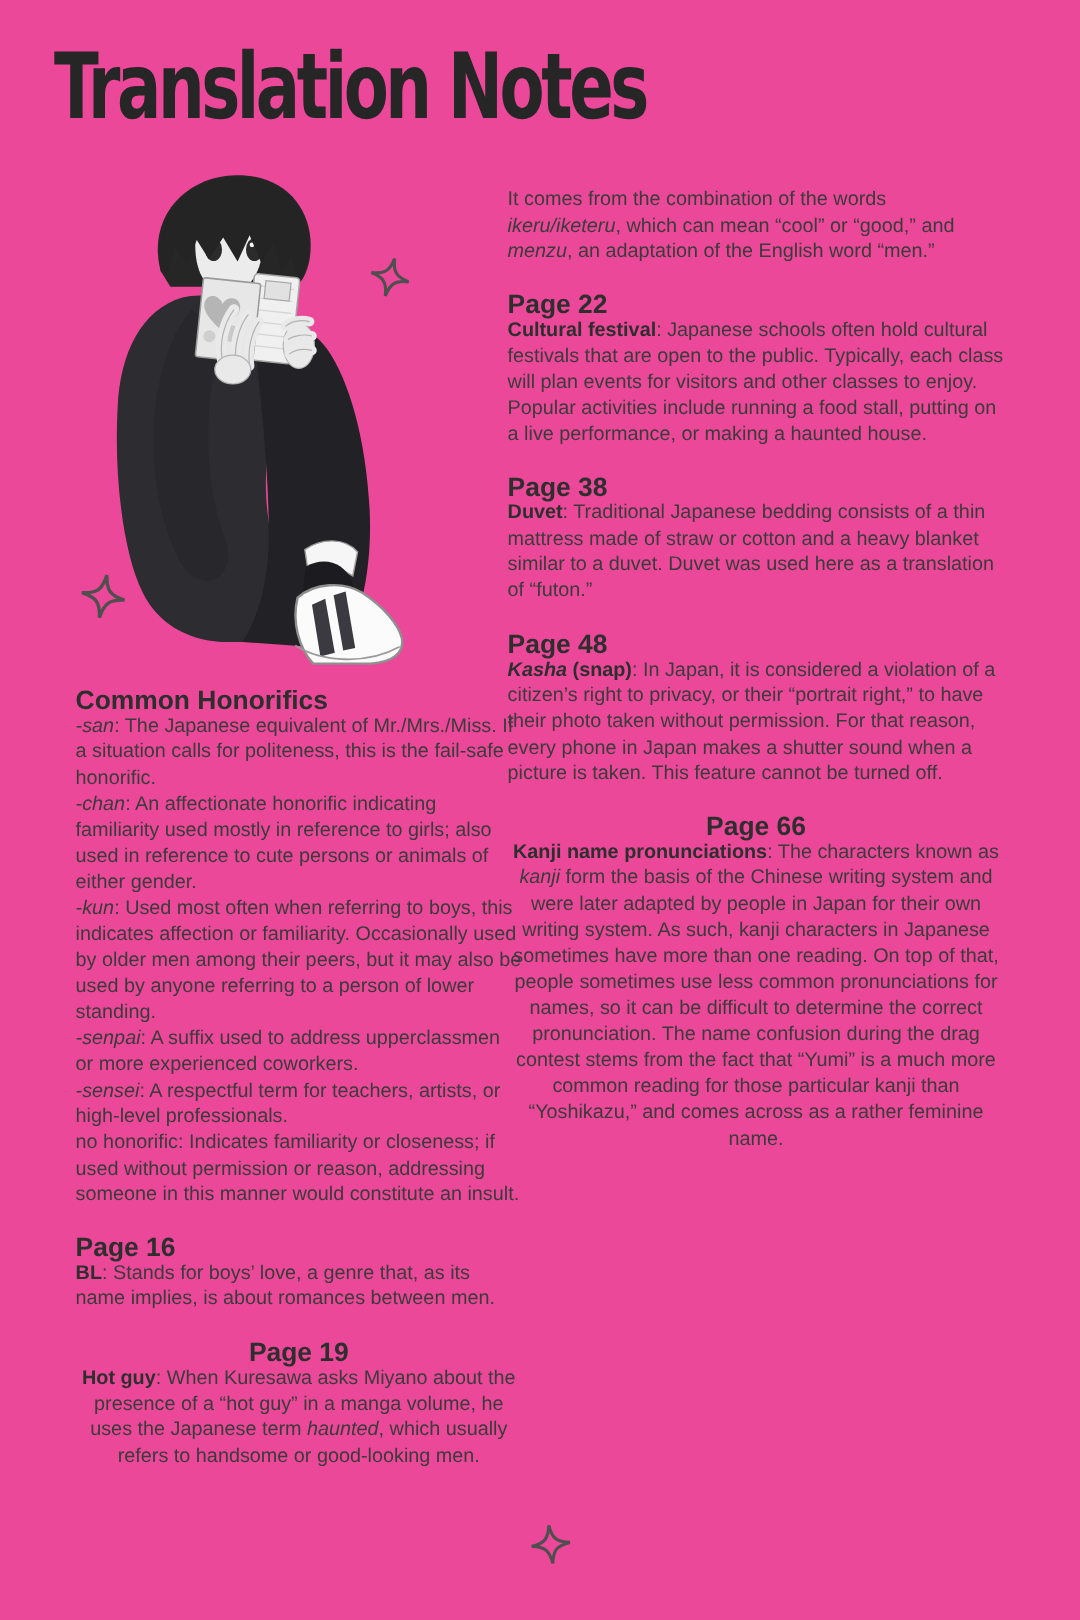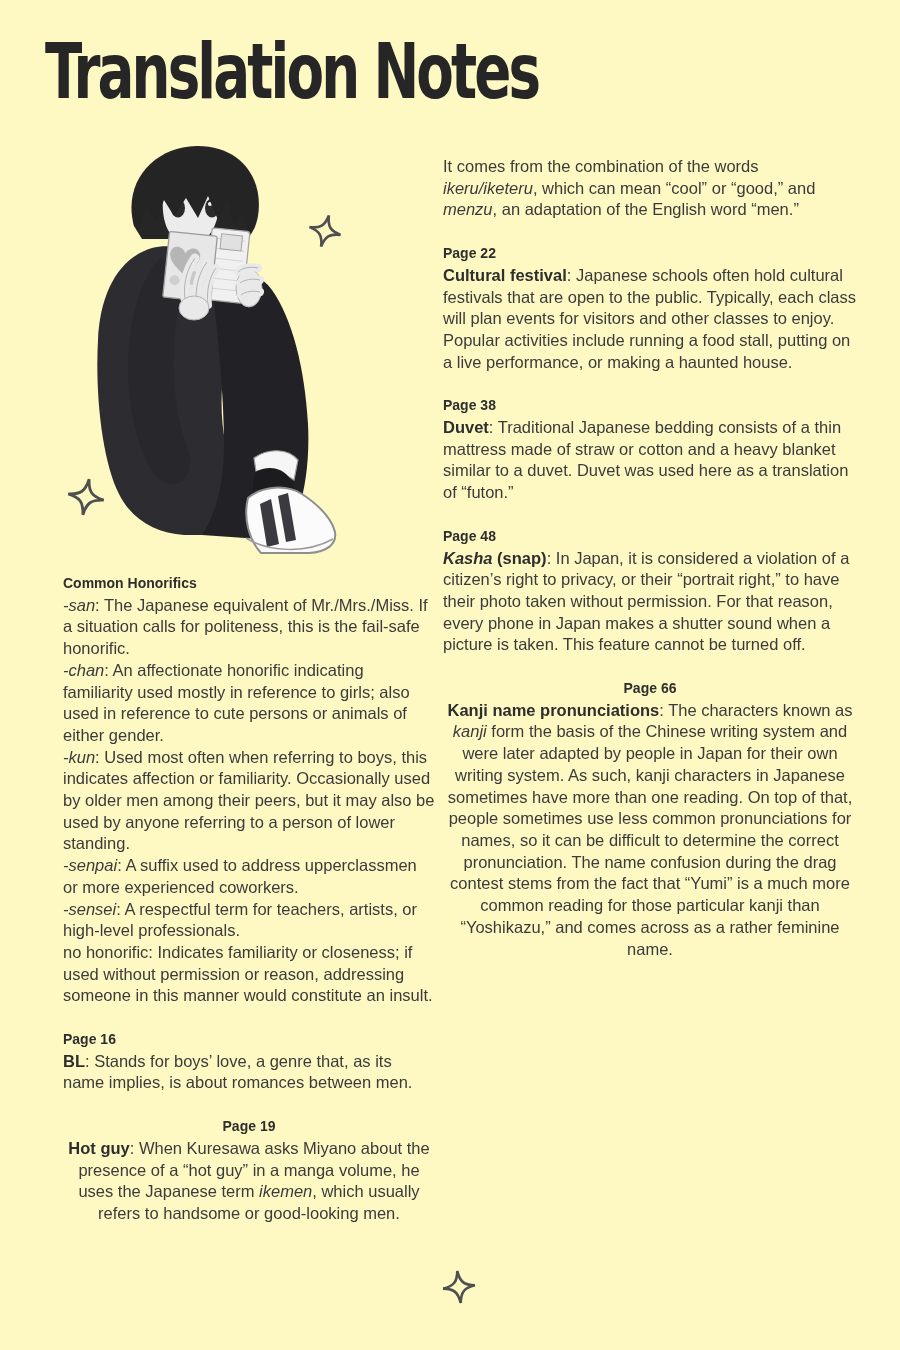--- a/index.html
+++ b/index.html
@@ -1,38 +1,38 @@
 <!DOCTYPE html>
 <html><head>
 <meta charset="utf-8">
 <style>
   html,body{margin:0;padding:0;background:#ffffff;}
   .page{
     position:relative;width:900px;height:1350px;overflow:hidden;
-    background:#fef9c3;color:#3b3b3b;
+    background:#ec4899;color:#3b3b3b;
     font-family:"Liberation Sans",sans-serif;
   }
   .title{
     position:absolute;left:45px;top:34px;margin:0;
     font-family:"DejaVu Sans",sans-serif;font-weight:700;
     font-size:76px;line-height:1;letter-spacing:-4px;color:#262626;
     transform:scaleX(0.72);transform-origin:left top;white-space:nowrap;
   }
   .illustration{position:absolute;left:62px;top:140px;}
   .sparkle{position:absolute;}
   .sparkle.s1{left:303px;top:209px;}
   .sparkle.s2{left:61px;top:472px;}
   .sparkle.s3{left:437px;top:1265px;}
   .col{position:absolute;font-size:16.5px;line-height:21.7px;color:#3b3b3b;}
   .col.left{left:63px;top:573px;width:372px;}
-  .col.right{left:443px;top:156px;width:414px;}
+  .col.right{left:423px;top:156px;width:414px;}
   .section{margin:0 0 22px 0;}
   .section:last-child{margin-bottom:0;text-align:center;}
   .section h3{
-    margin:0;font-size:14px;line-height:21.7px;
+    margin:0;font-size:22px;line-height:21.7px;
     font-weight:700;color:#2e2e2e;
   }
   .section p{margin:0;}
   .section strong{font-weight:700;color:#2e2e2e;}
   .section em{font-style:italic;}
 </style>
 </head>
 <body>
 
 <div class="page">
@@ -127,21 +127,21 @@
         <p><em>-senpai</em><span>: A suffix used to address upperclassmen or more experienced coworkers.</span></p>
         <p><em>-sensei</em><span>: A respectful term for teachers, artists, or high-level professionals.</span></p>
         <p><span>no honorific: Indicates familiarity or closeness; if used without permission or reason, addressing someone in this manner would constitute an insult.</span></p>
       </div>
       <div class="section">
         <h3>Page 16</h3>
         <p><strong>BL</strong><span>: Stands for boys’ love, a genre that, as its name implies, is about romances between men.</span></p>
       </div>
       <div class="section">
         <h3>Page 19</h3>
-        <p><strong>Hot guy</strong><span>: When Kuresawa asks Miyano about the presence of a “hot guy” in a manga volume, he uses the Japanese term </span><em>ikemen</em><span>, which usually refers to handsome or good-looking men.</span></p>
+        <p><strong>Hot guy</strong><span>: When Kuresawa asks Miyano about the presence of a “hot guy” in a manga volume, he uses the Japanese term </span><em>haunted</em><span>, which usually refers to handsome or good-looking men.</span></p>
       </div>
     </div>
   <div class="col right" id="col-right">
       <div class="section">
         <p><span>It comes from the combination of the words </span><em>ikeru/iketeru</em><span>, which can mean “cool” or “good,” and </span><em>menzu</em><span>, an adaptation of the English word “men.”</span></p>
       </div>
       <div class="section">
         <h3>Page 22</h3>
         <p><strong>Cultural festival</strong><span>: Japanese schools often hold cultural festivals that are open to the public. Typically, each class will plan events for visitors and other classes to enjoy. Popular activities include running a food stall, putting on a live performance, or making a haunted house.</span></p>
       </div>

